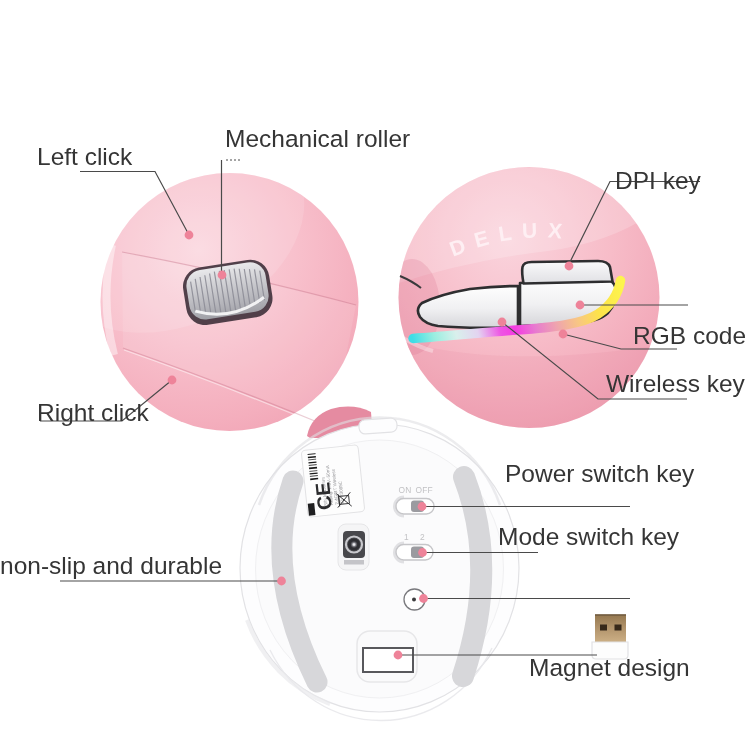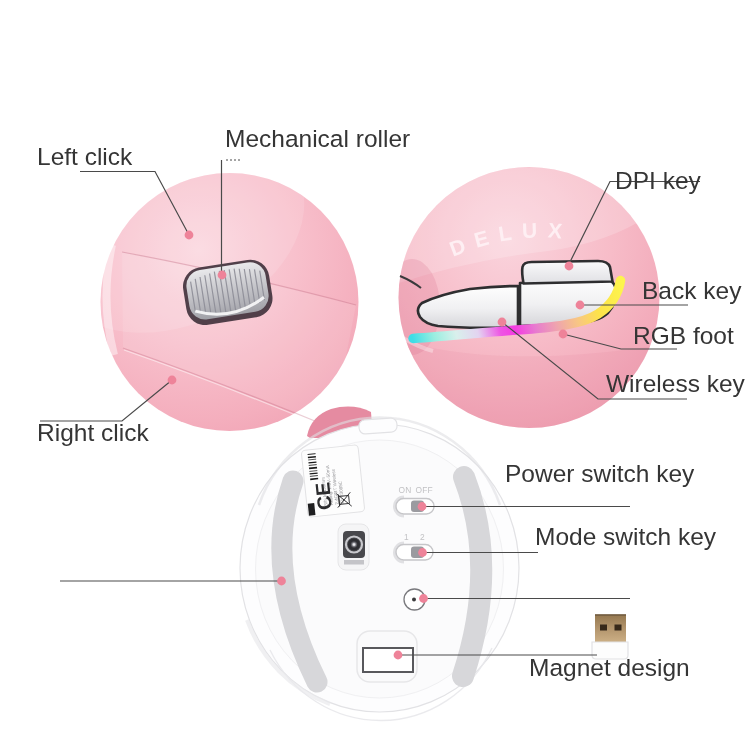--- a/index.html
+++ b/index.html
@@ -250,20 +250,20 @@
       <circle cx="422" cy="506.5" r="4.4"></circle>
       <circle cx="422.5" cy="552.5" r="4.4"></circle>
       <circle cx="423.5" cy="598.5" r="4.4"></circle>
       <circle cx="398" cy="655" r="4.4"></circle>
     </g>
   </svg>
 
   <div class="label" style="left:225px;top:126px">Mechanical roller</div>
   <div class="label" style="left:37px;top:144px">Left click</div>
   <div class="label" style="left:615px;top:168px">DPI key</div>
-  <div class="label" style="left:642px;top:278px">Back key</div>
-  <div class="label" style="left:633px;top:323px">RGB foot</div>
+  <div class="label" style="left:633px;top:323px">RGB code</div>
   <div class="label" style="left:606px;top:371px">Wireless key</div>
-  <div class="label" style="left:37px;top:420px">Right click</div>
+  <div class="label" style="left:37px;top:400px">Right click</div>
+  <div class="label" style="left:0px;top:553px">non-slip and durable</div>
   <div class="label" style="left:505px;top:461px">Power switch key</div>
-  <div class="label" style="left:535px;top:524px">Mode switch key</div>
+  <div class="label" style="left:498px;top:524px">Mode switch key</div>
   <div class="label" style="left:529px;top:655px">Magnet design</div>
 </div>
 
 </body></html>

